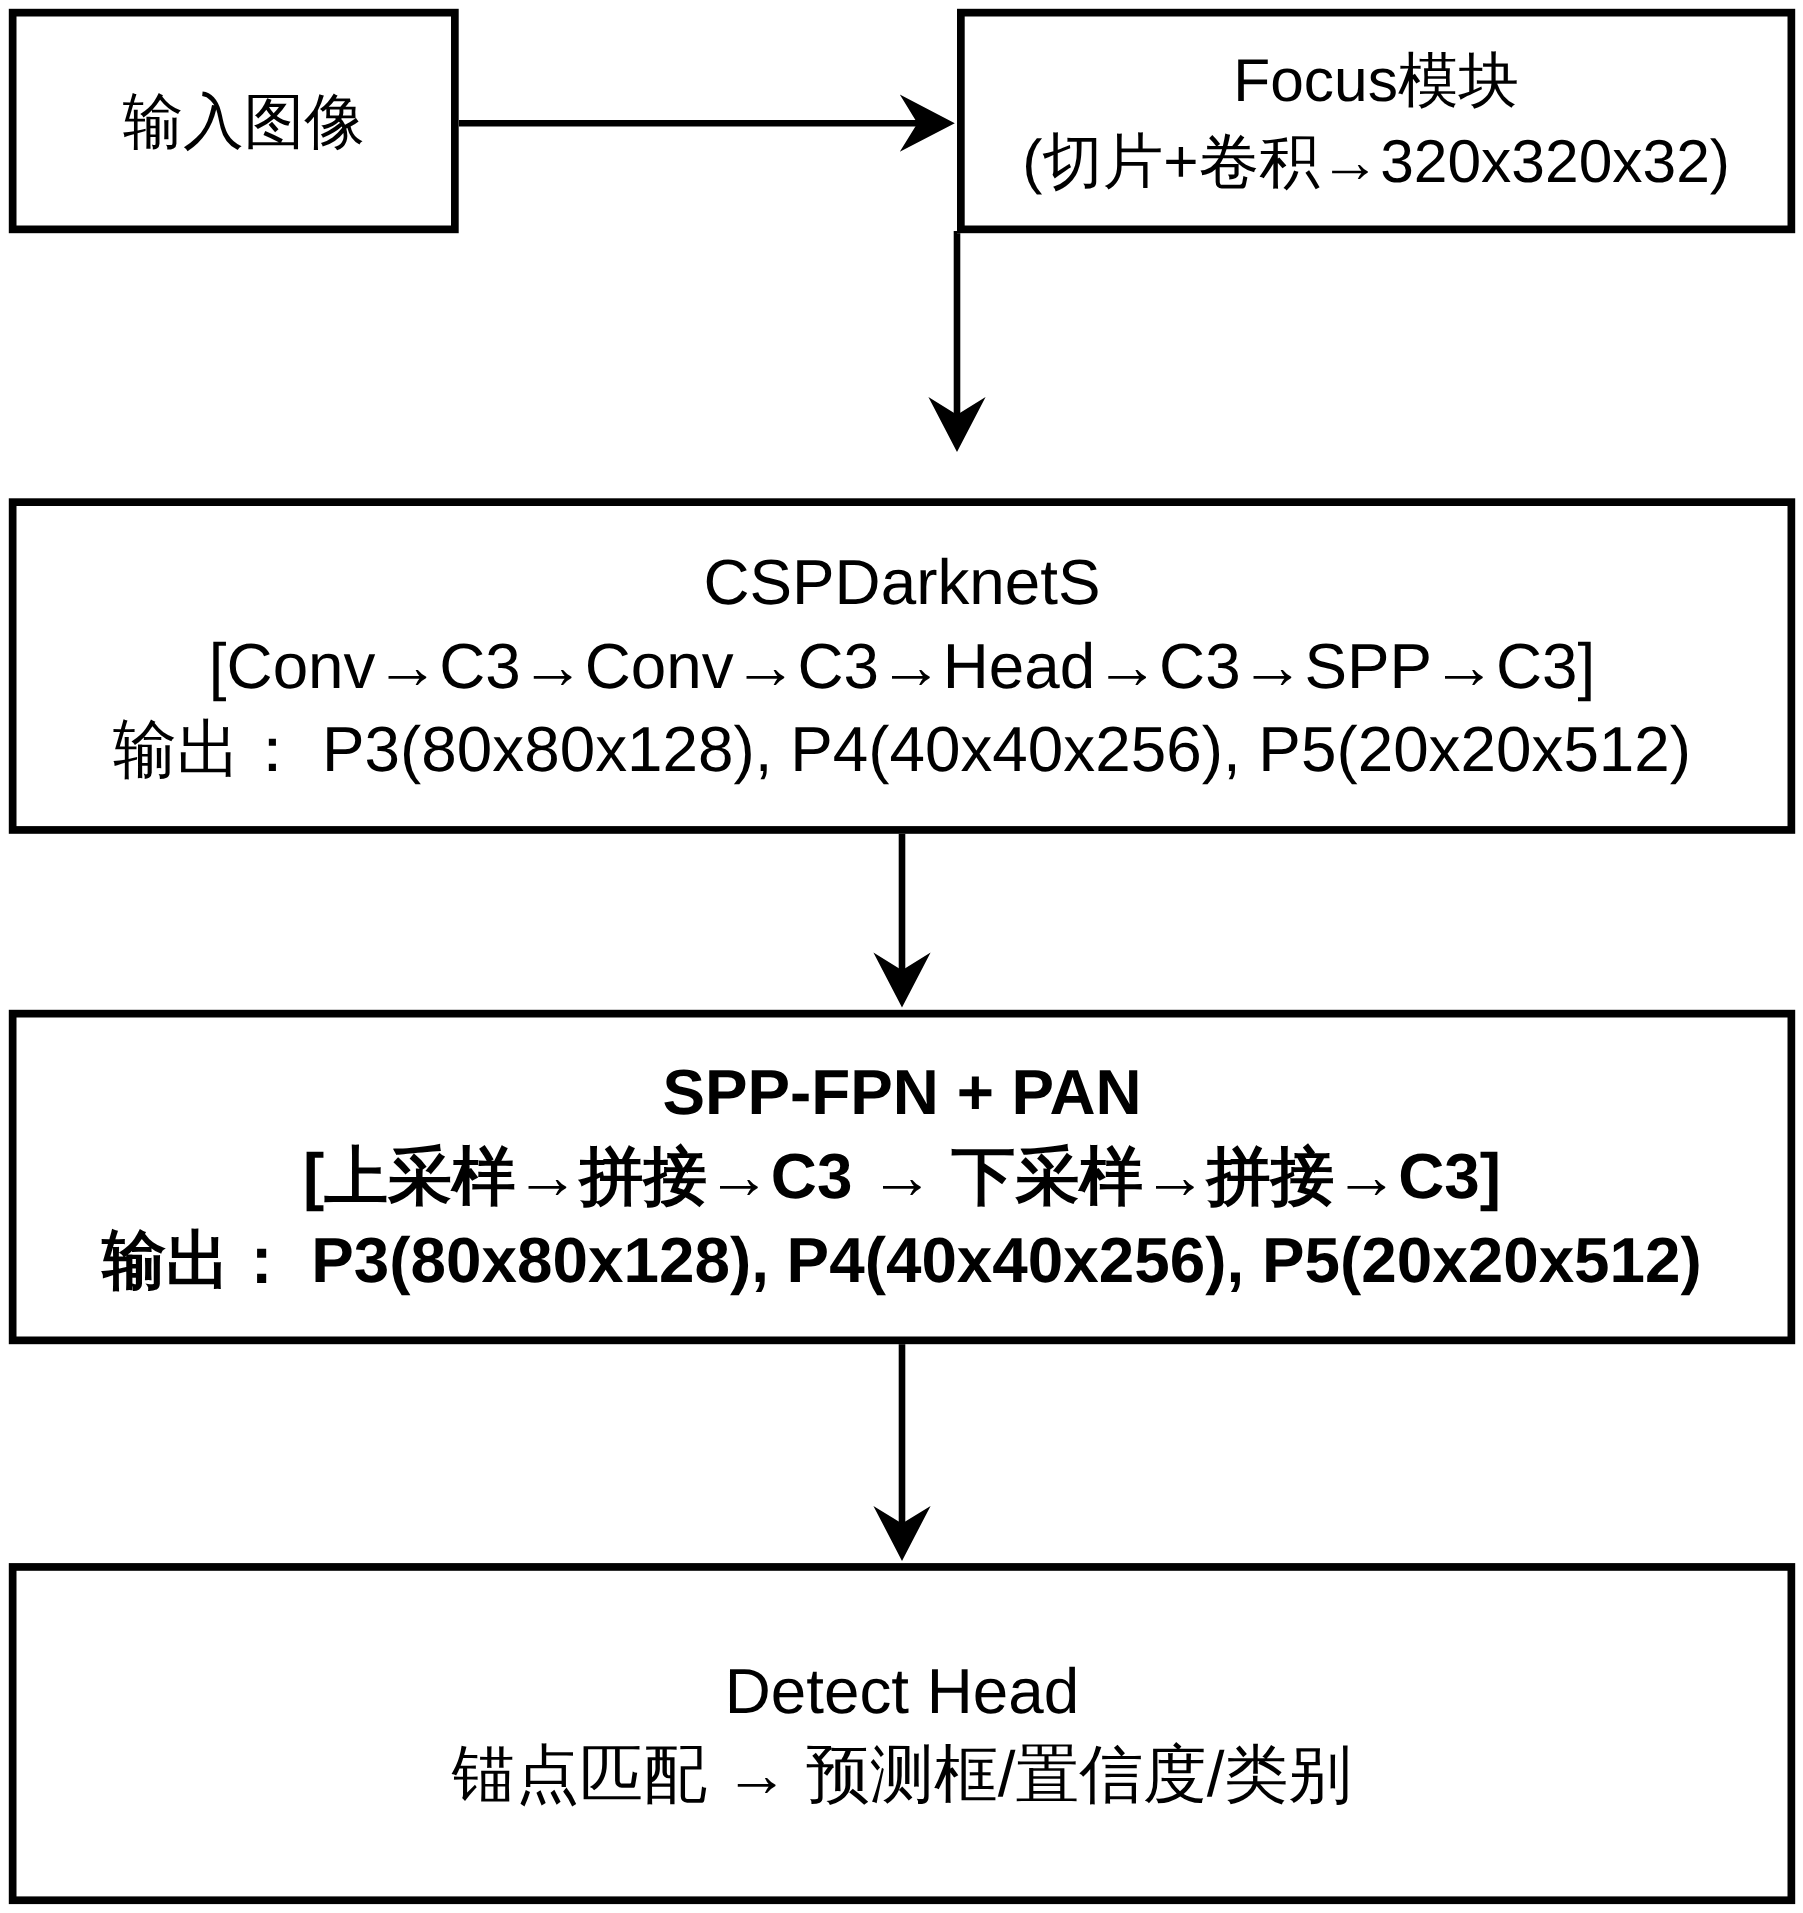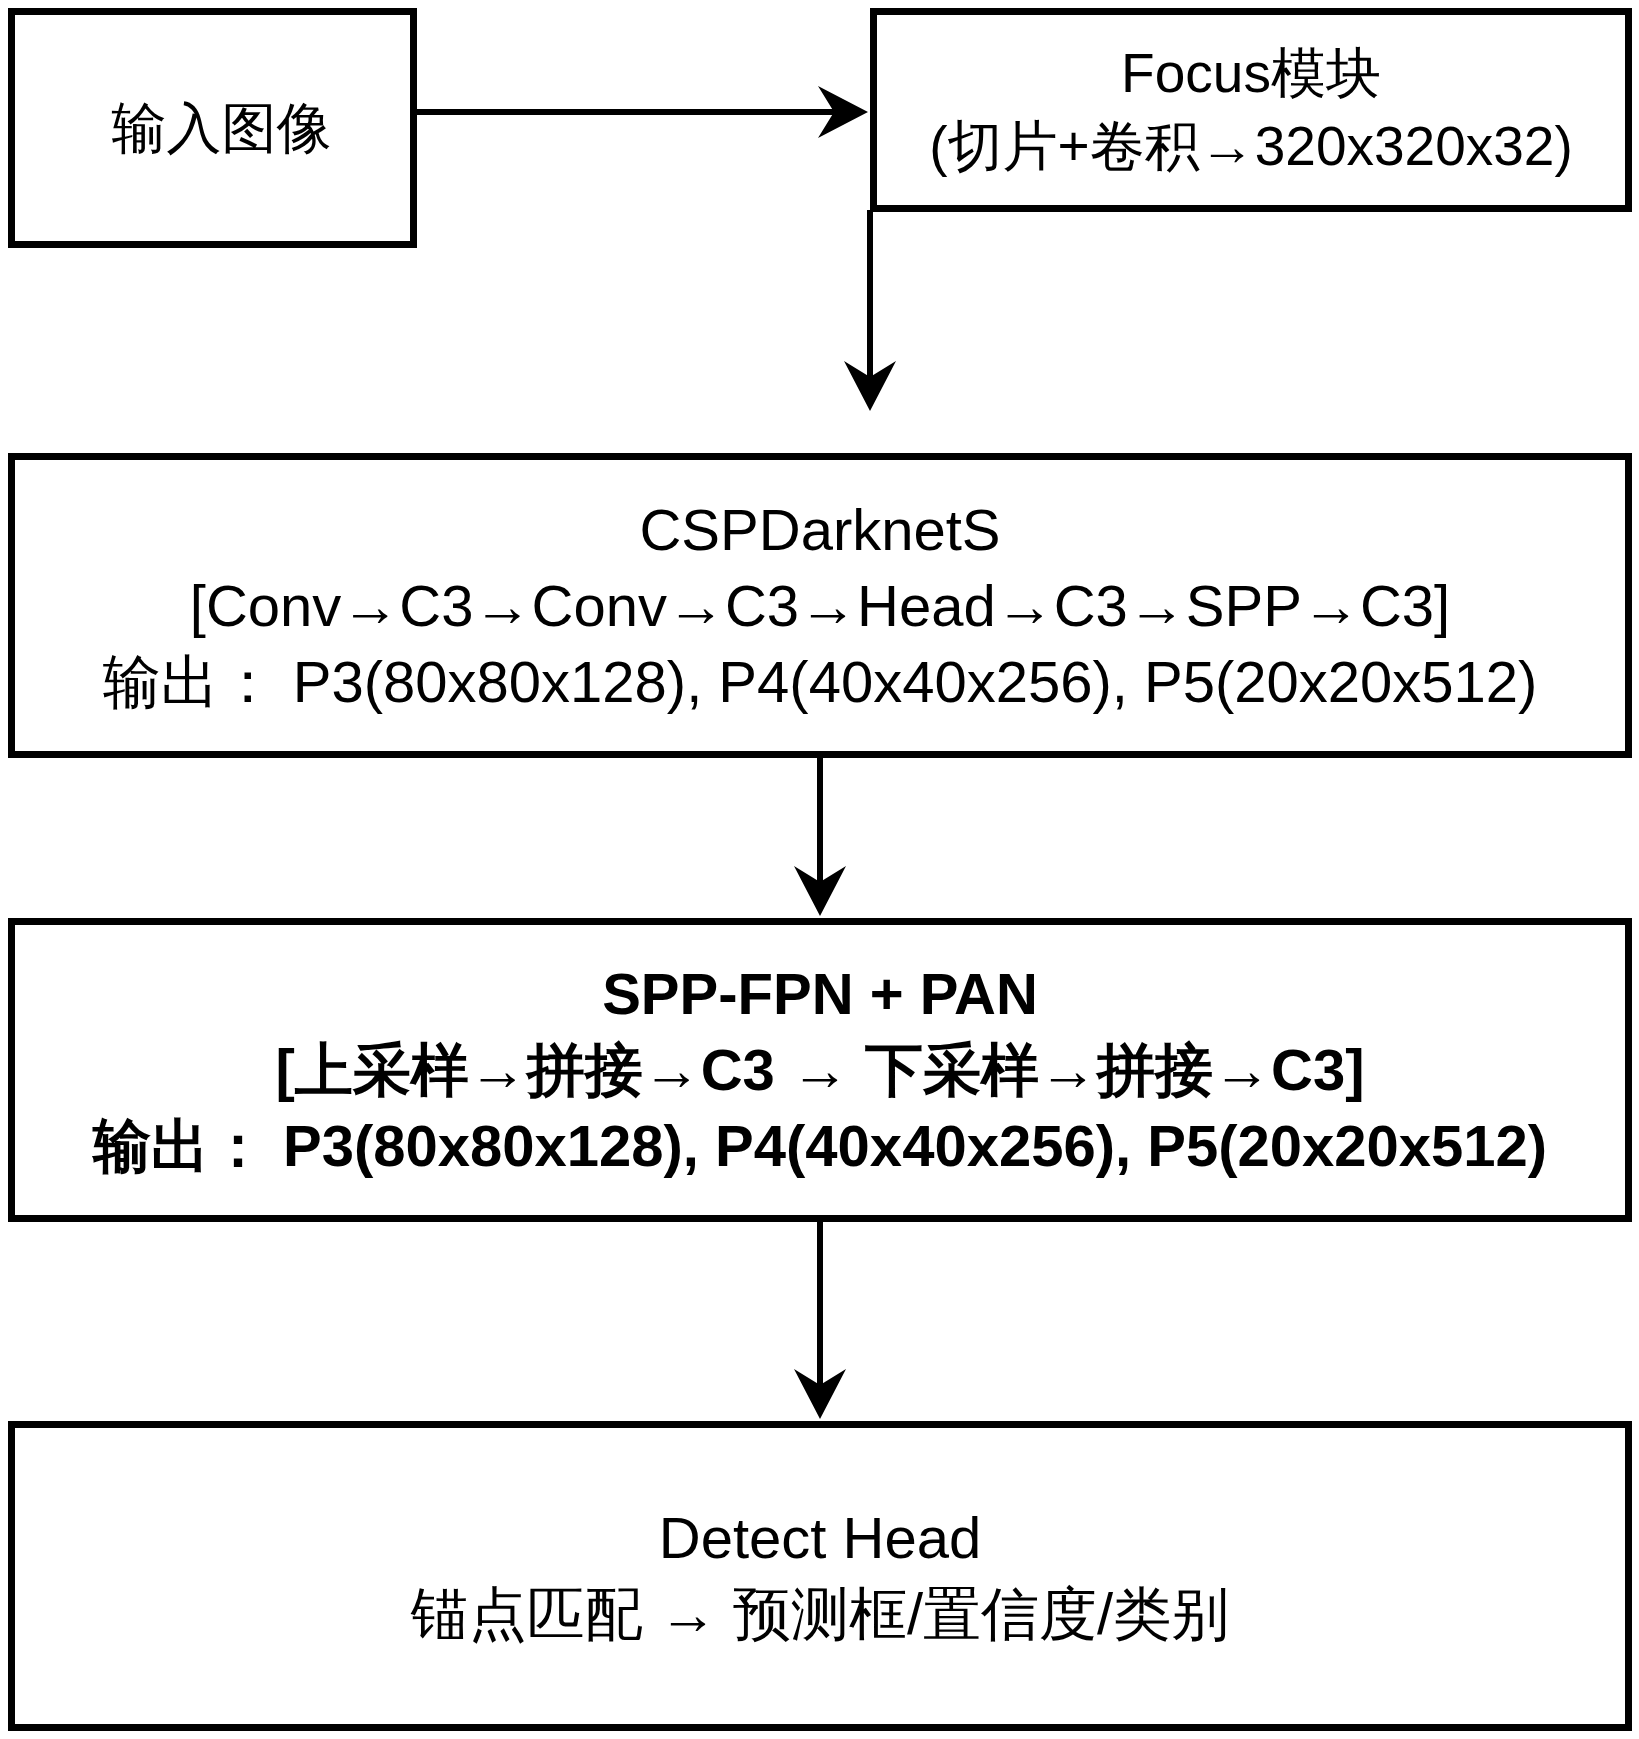--- a/index.html
+++ b/index.html
@@ -34,21 +34,21 @@
     justify-content: center;
     align-items: center;
     text-align: center;
   }
   .box .line {
     white-space: nowrap;
   }
   
   .box-input {
     left: 8px; top: 8px;
-    width: 409px; height: 240px;
+    width: 409px; height: 204px;
     font-size: 55px; line-height: 73px; padding-left: 18px;
   }
   .box-focus {
     left: 870px; top: 8px;
     width: 762px; height: 204px;
     font-size: 55px; line-height: 73px;
   }
   
   .box-backbone {
     left: 8px; top: 413px;

